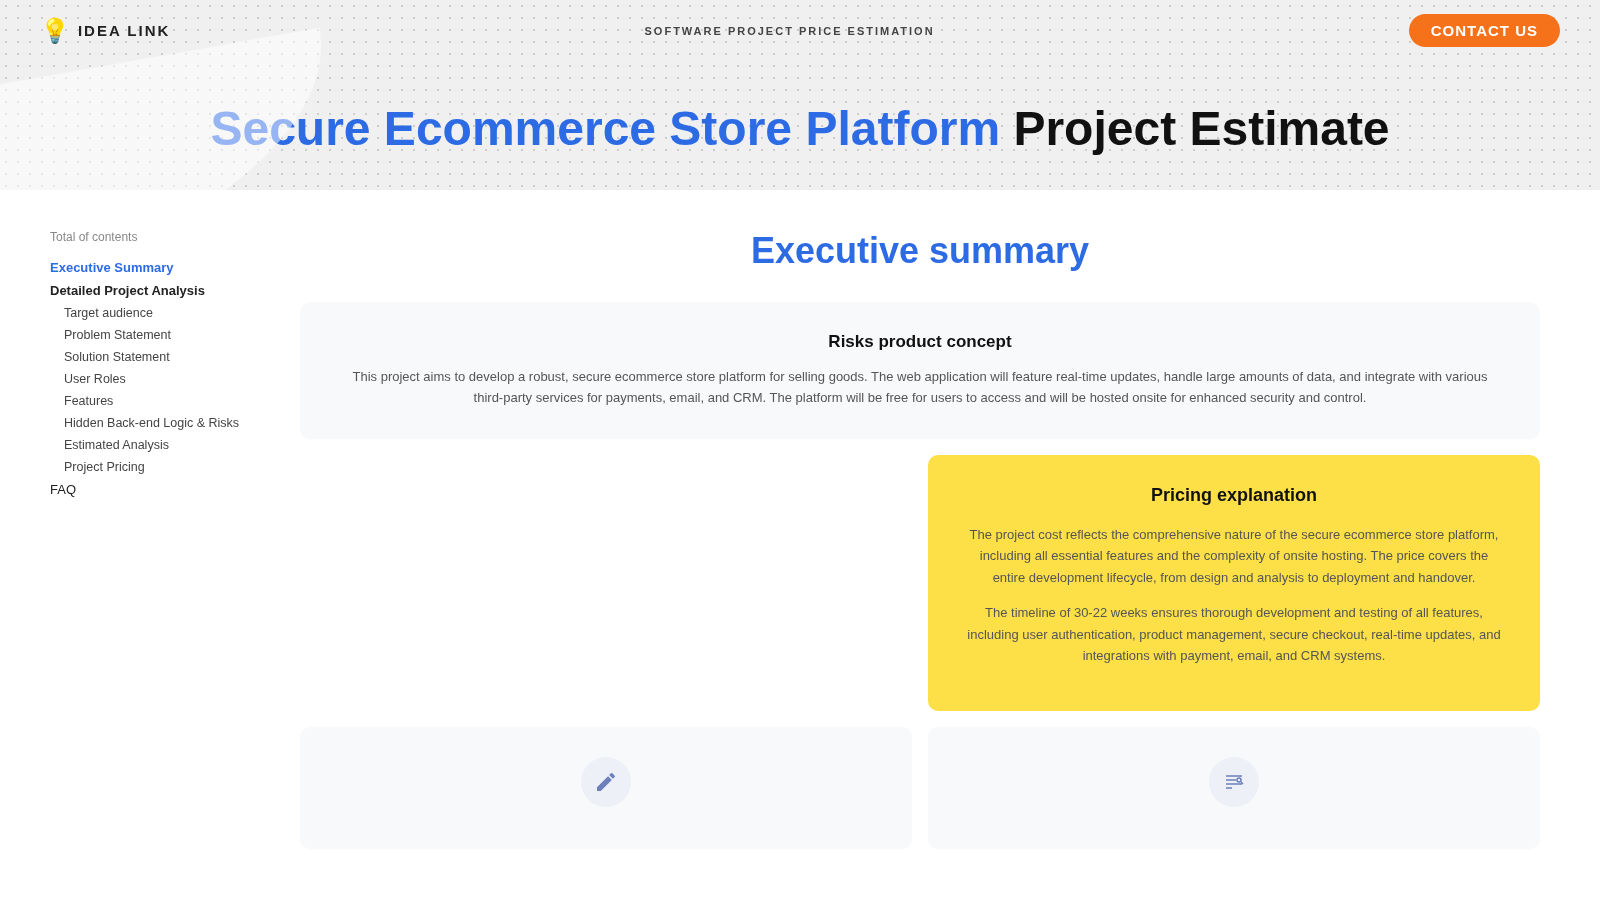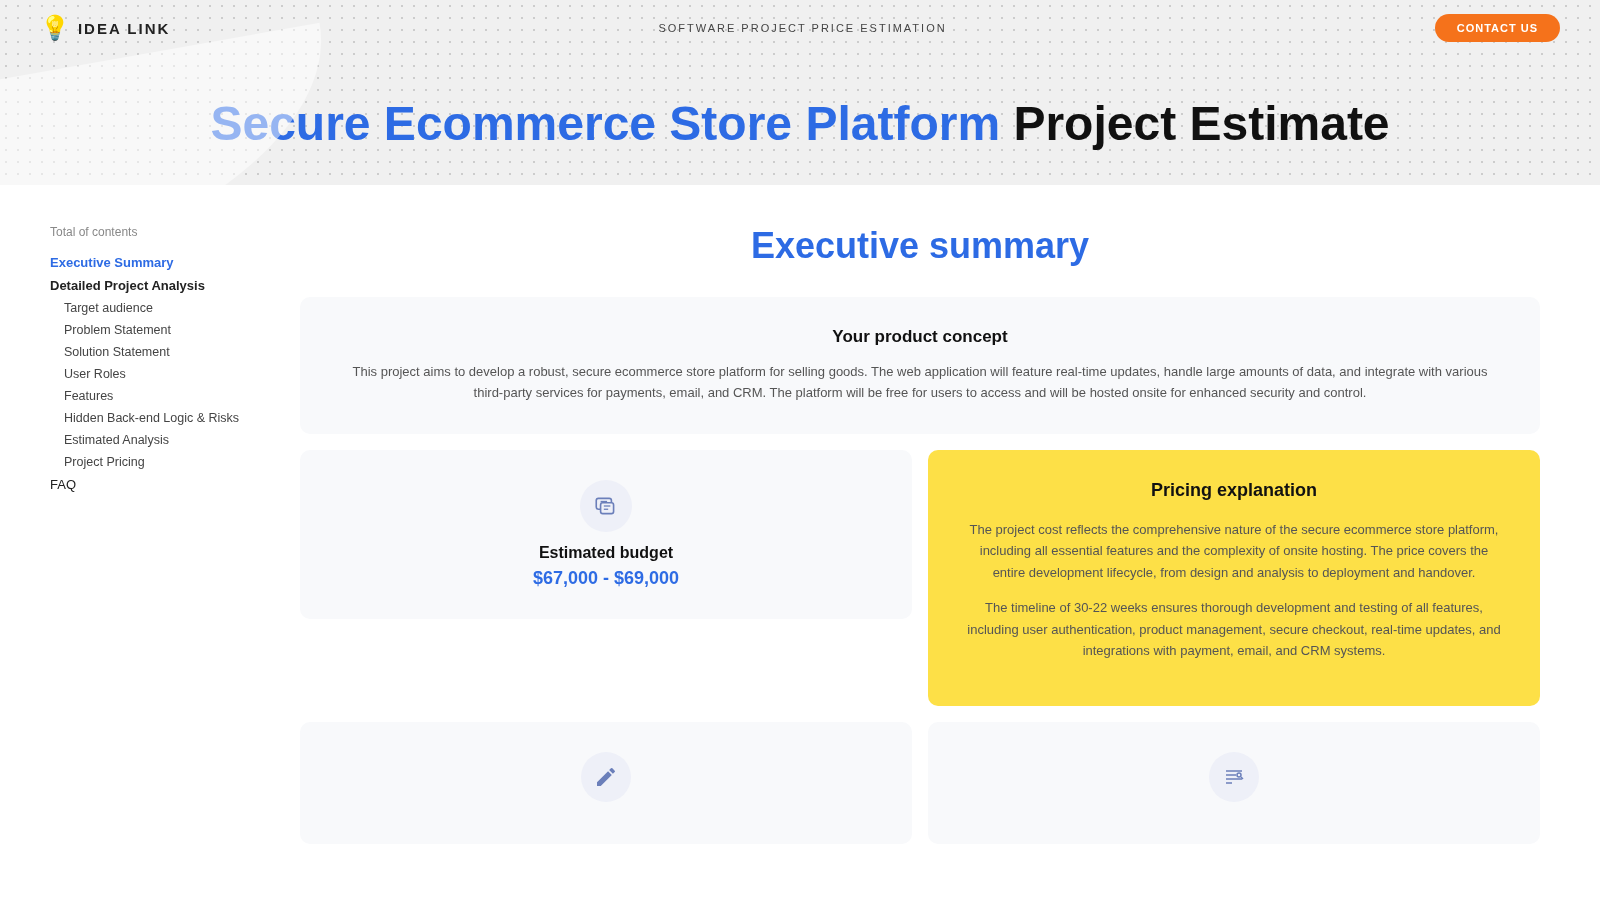--- a/index.html
+++ b/index.html
@@ -28,31 +28,31 @@
       font-size: 24px;
     }
     .logo-text {
       font-size: 15px;
       font-weight: 700;
       letter-spacing: 2px;
       color: #222;
     }
     .nav-center {
       font-size: 11px;
-      font-weight: 400;
+      font-weight: 700;
       letter-spacing: 2px;
       color: #444;
     }
     .contact-btn {
       background: #f5721b;
       color: #fff;
       border: none;
       border-radius: 20px;
       padding: 8px 22px;
-      font-size: 11px;
+      font-size: 15px;
       font-weight: 700;
       letter-spacing: 1px;
       cursor: pointer;
     }
     .hero-title-area {
       text-align: center;
       padding: 40px 40px 34px;
       position: relative;
     }
     .hero-title-area::before {
@@ -267,41 +267,27 @@
     <a class="sidebar-item sub">Hidden Back-end Logic &amp; Risks</a>
     <a class="sidebar-item sub">Estimated Analysis</a>
     <a class="sidebar-item sub">Project Pricing</a>
     <a class="sidebar-item">FAQ</a>
   </aside>
 
   <main class="content">
     <h2 class="section-title">Executive summary</h2>
 
     <div class="card">
-      <div class="card-title">Your product concept</div>
+      <div class="card-title">Risks product concept</div>
       <div class="card-text">This project aims to develop a robust, secure ecommerce store platform for selling goods. The web application will feature real-time updates, handle large amounts of data, and integrate with various third-party services for payments, email, and CRM. The platform will be free for users to access and will be hosted onsite for enhanced security and control.</div>
     </div>
 
     <div class="two-col">
 
       <div style="display:flex;flex-direction:column;gap:16px;">
-        <div class="metric-card">
-          <div class="metric-icon">
-            <svg width="26" height="26" viewBox="0 0 24 24" fill="none" xmlns="http://www.w3.org/2000/svg">
-              <rect x="3" y="5" width="14" height="10" rx="2" stroke="#6b7fba" stroke-width="1.5" fill="none"></rect>
-              <line x1="7" y1="8" x2="13" y2="8" stroke="#6b7fba" stroke-width="1.5"></line>
-              <line x1="7" y1="11" x2="11" y2="11" stroke="#6b7fba" stroke-width="1.5"></line>
-              <rect x="7" y="9" width="12" height="10" rx="2" stroke="#6b7fba" stroke-width="1.5" fill="#eef0f8"></rect>
-              <line x1="10" y1="12" x2="16" y2="12" stroke="#6b7fba" stroke-width="1.2"></line>
-              <line x1="10" y1="15" x2="14" y2="15" stroke="#6b7fba" stroke-width="1.2"></line>
-            </svg>
-          </div>
-          <div class="metric-label">Estimated budget</div>
-          <div class="metric-value">$67,000 - $69,000</div>
-        </div>
       </div>
 
       <div class="pricing-card">
         <div class="pricing-card-title">Pricing explanation</div>
         <div class="pricing-para">The project cost reflects the comprehensive nature of the secure ecommerce store platform, including all essential features and the complexity of onsite hosting. The price covers the entire development lifecycle, from design and analysis to deployment and handover.</div>
         <div class="pricing-para">The timeline of 30-22 weeks ensures thorough development and testing of all features, including user authentication, product management, secure checkout, real-time updates, and integrations with payment, email, and CRM systems.</div>
       </div>
     </div>
 
     <div class="bottom-cards">

